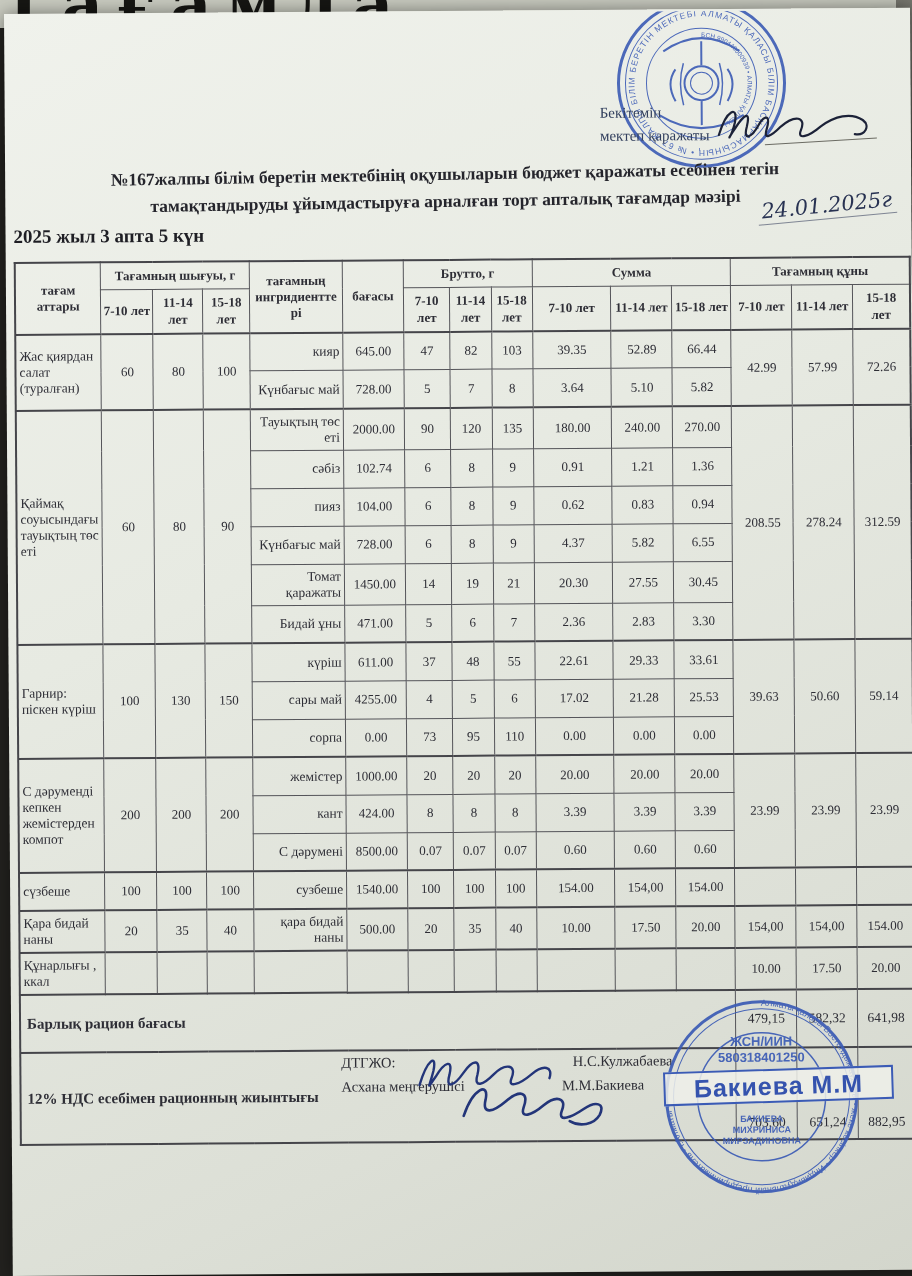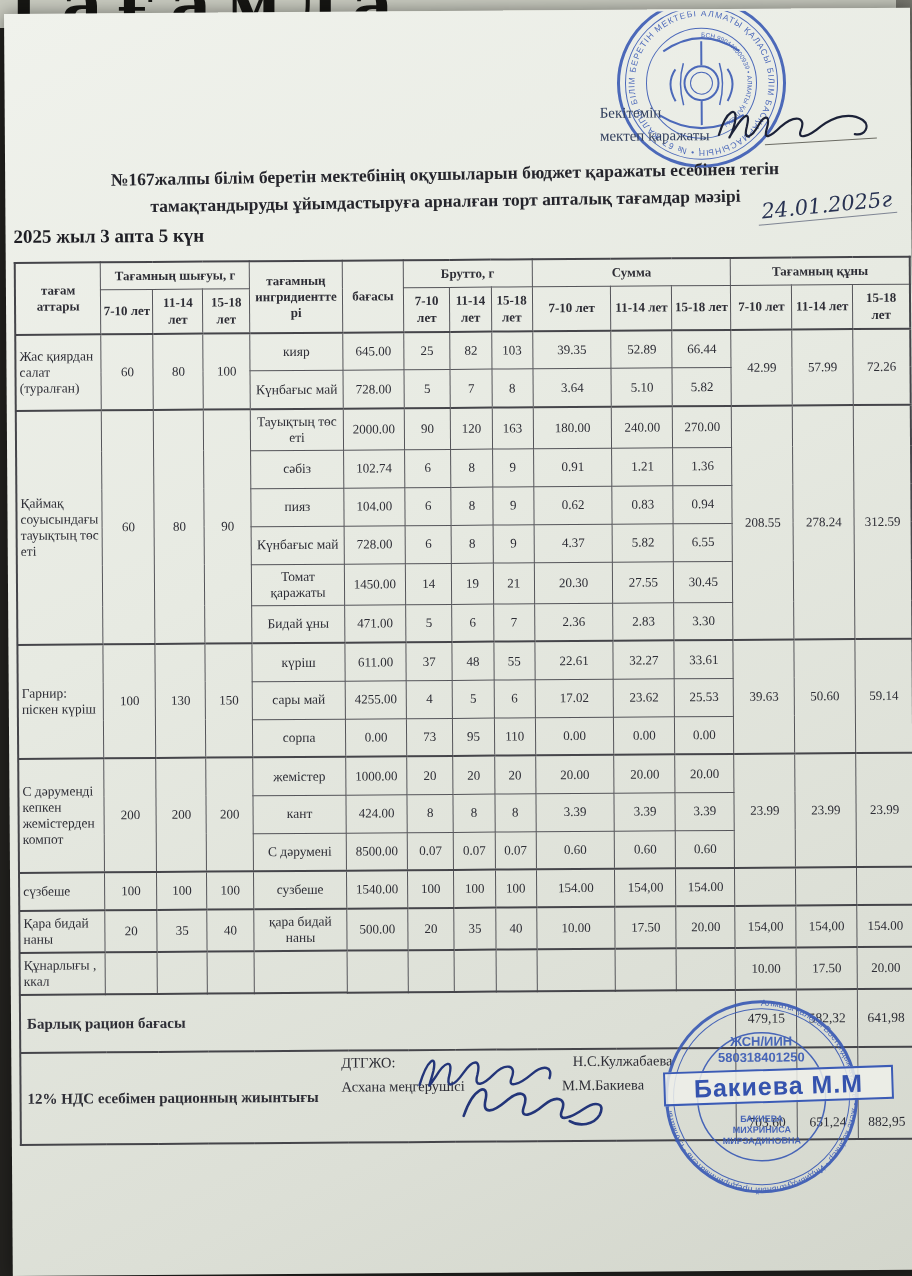--- a/index.html
+++ b/index.html
@@ -32,21 +32,21 @@
   .sig-top { position:absolute; left:700px; top:78px; width:180px; height:70px; }
 
   
   table.menu { position:absolute; left:8px; top:248px; width:897px; border-collapse:collapse;
     font-size:13px; color:#2e2e36; table-layout:fixed; }
   table.menu td, table.menu th { border:1px solid #55555a; padding:4px 3px; vertical-align:middle;
     overflow:hidden; word-wrap:break-word; }
   table.menu { border:2px solid #45454a; }
   table.menu thead th { font-weight:bold; text-align:center; font-size:13px; line-height:1.25; padding:5px 2px; }
   td.dish-name { text-align:left; vertical-align:top; padding-top:6px; font-size:13.5px; }
-  td.ingredient-name { text-align:center; font-size:13.5px; }
+  td.ingredient-name { text-align:right; font-size:13.5px; }
   td.num { text-align:center; }
   td.cost-cell { text-align:center; vertical-align:top; padding-top:8px; }
   tr.group-start td { border-top:2px solid #45454a; }
   tr.ing-row { height:38px; }
   tr.summary-row td { border-top:2px solid #45454a; font-size:13.5px; }
   tr.summary-row td.label { text-align:left; font-weight:bold; font-size:15px; padding-left:6px; }
   tr.summary-row.tall { height:92px; }
   tr.summary-row.tall td.num { vertical-align:bottom; padding-bottom:8px; }
   tr.summary-row { height:58px; }
 
@@ -155,21 +155,21 @@
         </tr>
       </thead>
       <tbody>
           <tr class="ing-row group-start">
             <td rowspan="2" class="dish-name">Жас қиярдан салат (туралған)</td>
             <td rowspan="2" class="num">60</td>
             <td rowspan="2" class="num">80</td>
             <td rowspan="2" class="num">100</td>
             <td class="ingredient-name">кияр</td>
             <td class="num">645.00</td>
-            <td class="num">25</td>
+            <td class="num">47</td>
             <td class="num">82</td>
             <td class="num">103</td>
             <td class="num">39.35</td>
             <td class="num">52.89</td>
             <td class="num">66.44</td>
             <td rowspan="2" class="cost-cell">42.99</td>
             <td rowspan="2" class="cost-cell">57.99</td>
             <td rowspan="2" class="cost-cell">72.26</td>
           </tr>
           <tr class="ing-row">
@@ -184,21 +184,21 @@
           </tr>
           <tr class="ing-row group-start">
             <td rowspan="6" class="dish-name">Қаймақ соуысындағы тауықтың төс еті</td>
             <td rowspan="6" class="num">60</td>
             <td rowspan="6" class="num">80</td>
             <td rowspan="6" class="num">90</td>
             <td class="ingredient-name">Тауықтың төс еті</td>
             <td class="num">2000.00</td>
             <td class="num">90</td>
             <td class="num">120</td>
-            <td class="num">163</td>
+            <td class="num">135</td>
             <td class="num">180.00</td>
             <td class="num">240.00</td>
             <td class="num">270.00</td>
             <td rowspan="6" class="cost-cell">208.55</td>
             <td rowspan="6" class="cost-cell">278.24</td>
             <td rowspan="6" class="cost-cell">312.59</td>
           </tr>
           <tr class="ing-row">
             <td class="ingredient-name">сәбіз</td>
             <td class="num">102.74</td>
@@ -253,34 +253,34 @@
             <td rowspan="3" class="dish-name">Гарнир: піскен күріш</td>
             <td rowspan="3" class="num">100</td>
             <td rowspan="3" class="num">130</td>
             <td rowspan="3" class="num">150</td>
             <td class="ingredient-name">күріш</td>
             <td class="num">611.00</td>
             <td class="num">37</td>
             <td class="num">48</td>
             <td class="num">55</td>
             <td class="num">22.61</td>
-            <td class="num">32.27</td>
+            <td class="num">29.33</td>
             <td class="num">33.61</td>
             <td rowspan="3" class="cost-cell">39.63</td>
             <td rowspan="3" class="cost-cell">50.60</td>
             <td rowspan="3" class="cost-cell">59.14</td>
           </tr>
           <tr class="ing-row">
             <td class="ingredient-name">сары май</td>
             <td class="num">4255.00</td>
             <td class="num">4</td>
             <td class="num">5</td>
             <td class="num">6</td>
             <td class="num">17.02</td>
-            <td class="num">23.62</td>
+            <td class="num">21.28</td>
             <td class="num">25.53</td>
           </tr>
           <tr class="ing-row">
             <td class="ingredient-name">сорпа</td>
             <td class="num">0.00</td>
             <td class="num">73</td>
             <td class="num">95</td>
             <td class="num">110</td>
             <td class="num">0.00</td>
             <td class="num">0.00</td>

